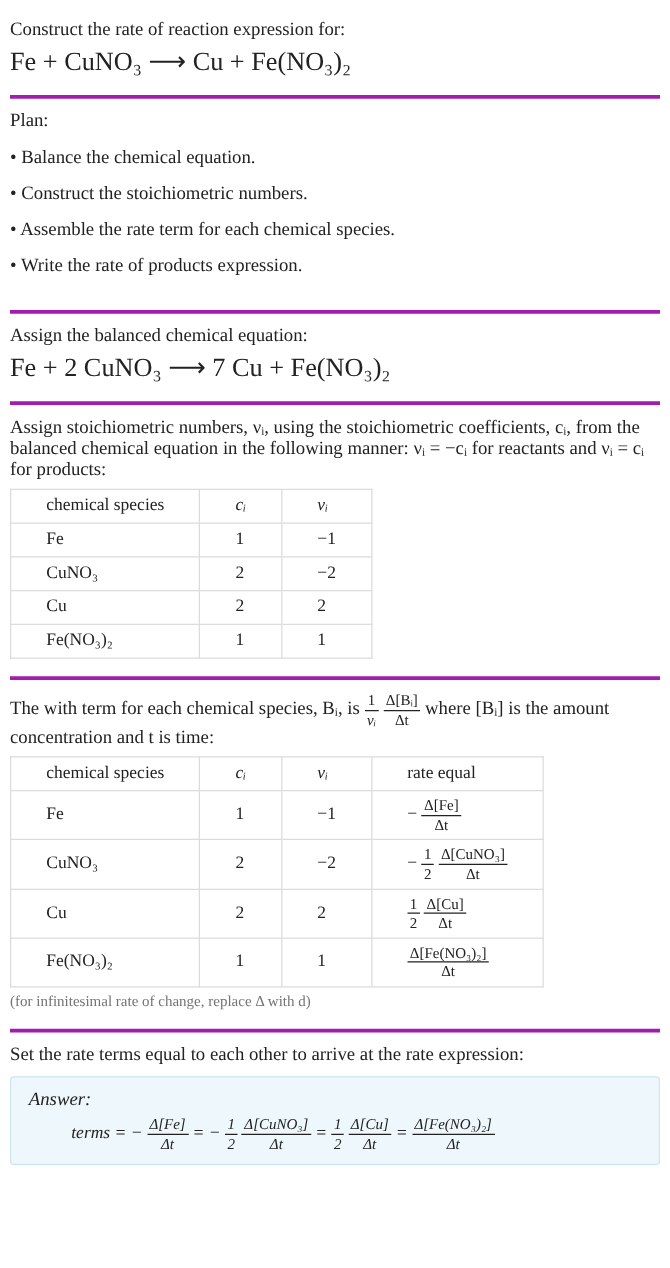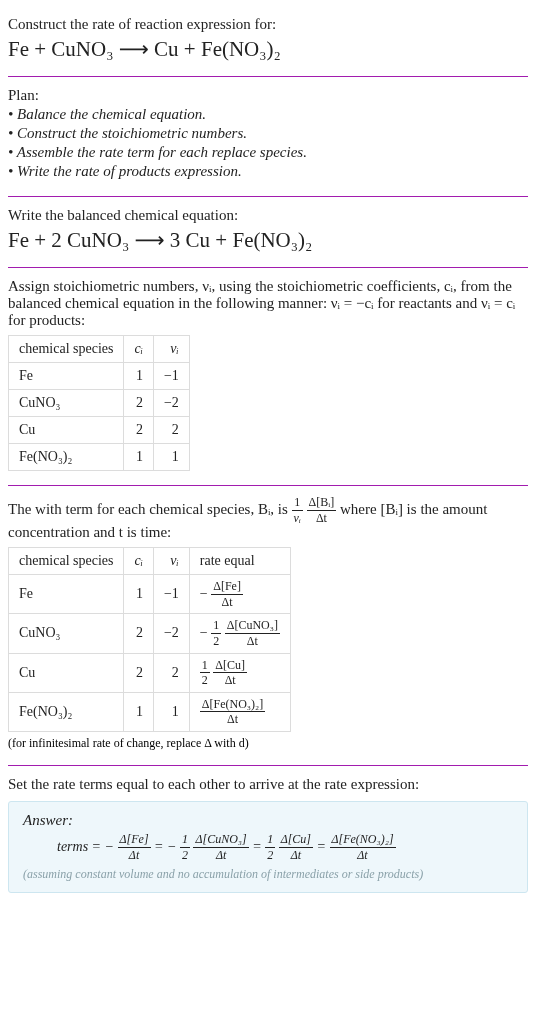--- a/index.html
+++ b/index.html
@@ -4,46 +4,46 @@
   <style>
     * { box-sizing: border-box; margin: 0; padding: 0; }
     body {
       font-family: Georgia, 'Times New Roman', serif;
       font-size: 15px;
       color: #222;
       background: #fff;
       width: 536px;
       padding: 6px 8px;
     }
-    .section { border-bottom: 1px solid #a21caf; padding: 10px 0 14px 0; }
+    .section { border-bottom: 3px solid #a21caf; padding: 10px 0 14px 0; }
     .section:last-child { border-bottom: none; }
     .eq { font-size: 21px; margin-top: 4px; }
     ul.plan { list-style: none; padding-left: 0; margin-top: 2px;}
     ul.plan li::before { content: "• "; }
-    ul.plan li { margin: 2px 0; font-style: italic; }
+    ul.plan li { margin: 12px 0; }
     table.tbl { border-collapse: collapse; margin-top: 6px; }
     table.tbl th, table.tbl td {
       border: 1px solid #dcdcdc;
-      padding: 5px 10px;
+      padding: 5px 28px;
       text-align: left;
       font-weight: normal;
       font-size: 14px;
     }
-    table.tbl .num { text-align: right; font-family: Liberation Serif, serif; }
+    table.tbl .num { text-align: left; font-family: Liberation Serif, serif; }
     .math-i { font-style: italic; }
     .frac {
       display: inline-block;
       vertical-align: middle;
       text-align: center;
       font-size: 12px;
       line-height: 1.05;
     }
     .frac .fn { display:block; padding: 0 2px 1px 2px; border-bottom: 1px solid #222; }
     .frac .fd { display:block; padding: 1px 2px 0 2px; }
-    .caption { font-size: 12px; color: #000000; margin-top: 4px; }
+    .caption { font-size: 12px; color: #737373; margin-top: 4px; }
     .answer-box {
       background: #eef7fb;
       border: 1px solid #cde6f0;
       border-radius: 3px;
       padding: 10px 14px 10px 14px;
       margin-top: 8px;
       font-style: italic;
     }
     .answer-box .subnote {
       font-size: 12px; color: #8aa1a9; margin-top: 6px;
@@ -57,28 +57,28 @@
 <div class="section">
   <div>Construct the rate of reaction expression for:</div>
   <div class="eq">Fe + CuNO₃ ⟶ Cu + Fe(NO₃)₂</div>
 </div>
 
 <div class="section">
   <div>Plan:</div>
   <ul class="plan">
     <li>Balance the chemical equation.</li>
     <li>Construct the stoichiometric numbers.</li>
-    <li>Assemble the rate term for each replace species.</li>
+    <li>Assemble the rate term for each chemical species.</li>
     <li>Write the rate of products expression.</li>
   </ul>
 </div>
 
 <div class="section">
-  <div>Write the balanced chemical equation:</div>
-  <div class="eq">Fe + 2 CuNO₃ ⟶ 3 Cu + Fe(NO₃)₂</div>
+  <div>Assign the balanced chemical equation:</div>
+  <div class="eq">Fe + 2 CuNO₃ ⟶ 7 Cu + Fe(NO₃)₂</div>
 </div>
 
 <div class="section">
   <div>Assign stoichiometric numbers, νᵢ, using the stoichiometric coefficients, cᵢ, from the balanced chemical equation in the following manner: νᵢ = −cᵢ for reactants and νᵢ = cᵢ for products:</div>
   <table class="tbl">
     <tbody>
         <tr>
       <th>chemical species</th>
       <th class="num"><span class="math-i">cᵢ</span></th>
       <th class="num"><span class="math-i">νᵢ</span></th>
@@ -221,15 +221,14 @@
       <span class="frac midline">
         <span class="fn">Δ[Cu]</span>
         <span class="fd">Δt</span>
       </span>
       <span class="midline"> = </span>
       <span class="frac midline">
         <span class="fn">Δ[Fe(NO₃)₂]</span>
         <span class="fd">Δt</span>
       </span>
     </div>
-    <div class="subnote">(assuming constant volume and no accumulation of intermediates or side products)</div>
   </div>
 </div>
 
 </body></html>

